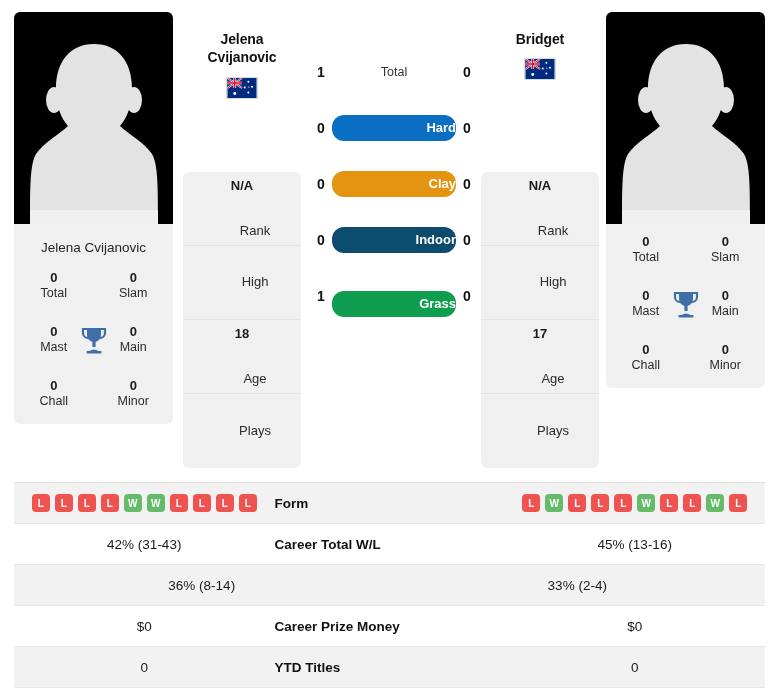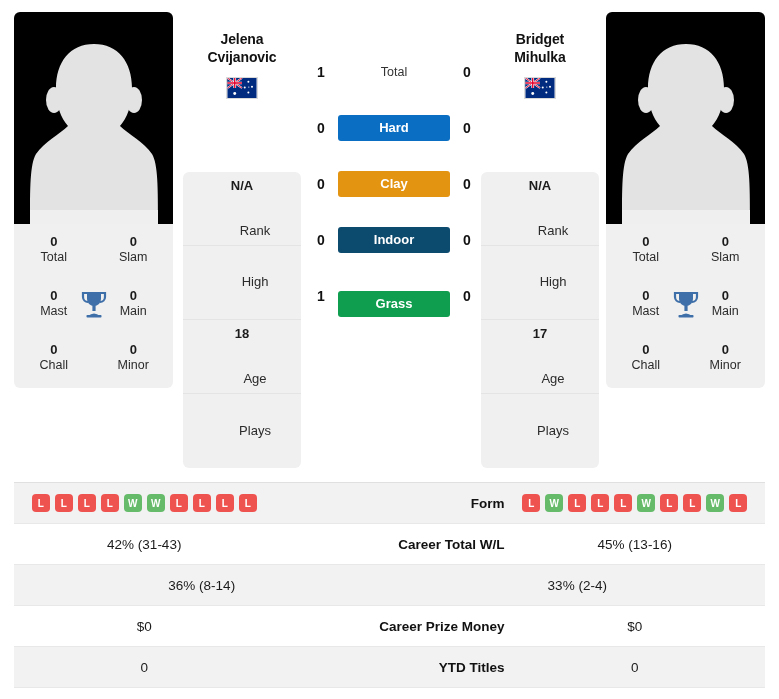--- a/index.html
+++ b/index.html
@@ -168,25 +168,25 @@
   }
   .s-mid {
     flex: none;
     width: 100px;
     text-align: center;
     font-size: 12.5px;
     color: #333333;
   }
   .s-badge {
     flex: none;
-    width: 112px;
+    width: 124px;
     height: 26px;
     line-height: 26px;
-    text-align: center;
-    border-radius: 3px;
+    text-align: right;
+    border-radius: 12px;
     font-size: 13px;
     font-weight: bold;
     color: #ffffff;
   }
 
   
   .cmp-table {
     position: absolute;
     top: 482px;
     left: 14px;
@@ -203,21 +203,21 @@
   .cmp-side {
     flex: 1 1 0;
     display: flex;
     align-items: center;
     justify-content: center;
     font-size: 13.5px;
     color: #1b1b1b;
   }
   .cmp-label {
     flex: 0 0 230px;
-    text-align: right;
+    text-align: left;
     font-size: 13.5px;
     font-weight: bold;
     color: #111111;
   }
   .form-strip {
     display: flex;
     gap: 5px;
   }
   .form-chip {
     width: 18px;
@@ -241,20 +241,21 @@
   <div class="player-panel left">
     <div class="photo-frame">
       <svg class="silhouette" viewBox="0 0 128 186">
         <path d="M64 6 C40 6 26 24 26 50 C26 68 31 80 38 88 C30 96 14 104 6 116 C0 126 0 150 0 186 L128 186 C128 150 128 126 122 116 C114 104 98 96 90 88 C97 80 102 68 102 50 C102 24 88 6 64 6 Z" fill="#e3e3e3"></path>
         <ellipse cx="24" cy="62" rx="8" ry="13" fill="#e3e3e3"></ellipse>
         <ellipse cx="104" cy="62" rx="8" ry="13" fill="#e3e3e3"></ellipse>
         <rect x="0" y="172" width="128" height="14" fill="#efefef"></rect>
       </svg>
     </div>
     <div class="stat-card">
+      <div class="sc-name">Jelena Cvijanovic</div>
       <div class="sc-grid">
         <svg class="trophy" viewBox="0 0 26 28">
           <path d="M6 2 h14 v7 a7 7 0 0 1 -14 0 Z" fill="#3f6fa8"></path>
           <path d="M6 3 H2 v4 a5 5 0 0 0 5 5" fill="none" stroke="#3f6fa8" stroke-width="2.2"></path>
           <path d="M20 3 h4 v4 a5 5 0 0 1 -5 5" fill="none" stroke="#3f6fa8" stroke-width="2.2"></path>
           <rect x="11.4" y="15" width="3.2" height="6" fill="#3f6fa8"></rect>
           <path d="M7 26 q6 -5 12 0 Z" fill="#3f6fa8"></path>
           <rect x="5.5" y="25" width="15" height="2.6" rx="0.8" fill="#3f6fa8"></rect>
         </svg>
         <div class="sc-cell">
@@ -386,21 +387,20 @@
       <circle cx="46" cy="8" r="2.2" fill="#ffffff"></circle>
       <circle cx="54" cy="19" r="2.2" fill="#ffffff"></circle>
       <circle cx="46" cy="32" r="2.2" fill="#ffffff"></circle>
       <circle cx="38" cy="21" r="2.2" fill="#ffffff"></circle>
       <circle cx="47" cy="20" r="1.3" fill="#ffffff"></circle>
     </svg>
   </div>
 
   <div class="name-block right">
     <div class="p-name">Bridget</div>
-    <div class="p-name">Mihulka</div>
     <svg class="flag" viewBox="0 0 64 44">
       <rect width="64" height="44" fill="#002b7f"></rect>
       <g>
         <rect x="0" y="0" width="32" height="22" fill="#002b7f"></rect>
         <path d="M0 0 L32 22 M32 0 L0 22" stroke="#ffffff" stroke-width="4"></path>
         <path d="M0 0 L32 22 M32 0 L0 22" stroke="#e4002b" stroke-width="2"></path>
         <path d="M16 0 V22 M0 11 H32" stroke="#ffffff" stroke-width="6"></path>
         <path d="M16 0 V22 M0 11 H32" stroke="#e4002b" stroke-width="3"></path>
       </g>
       <circle cx="16" cy="34" r="3.2" fill="#ffffff"></circle>

